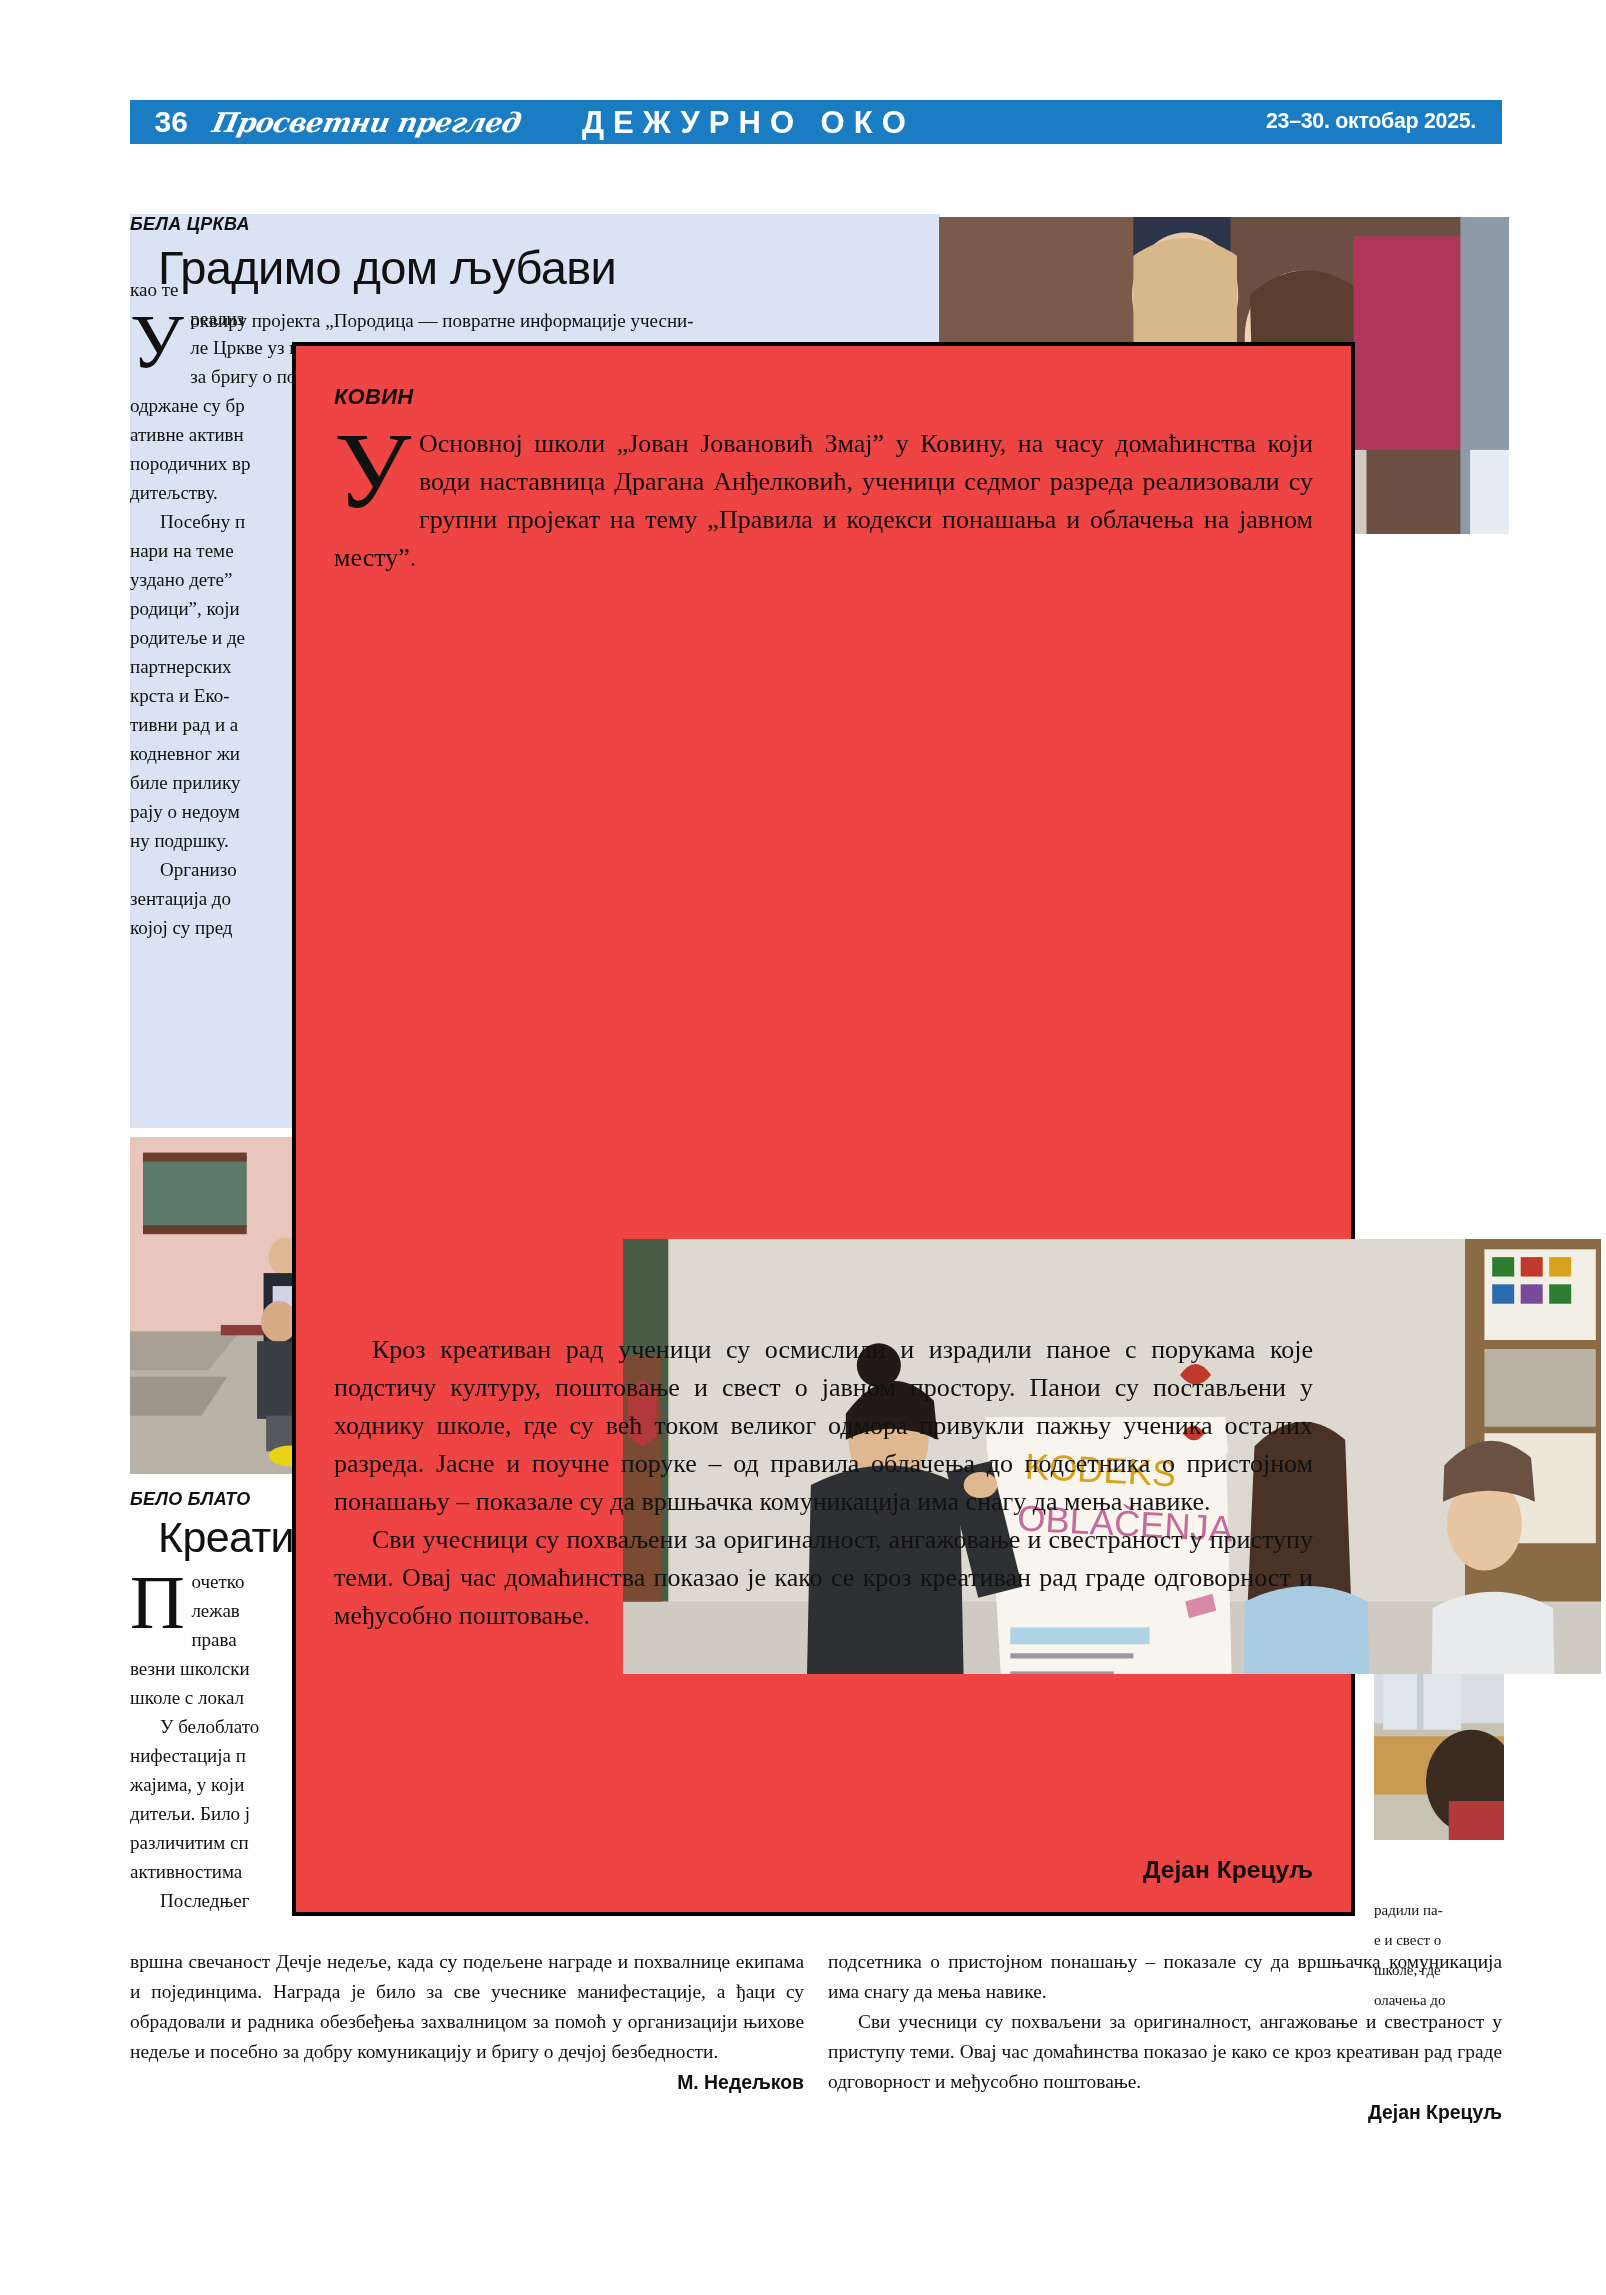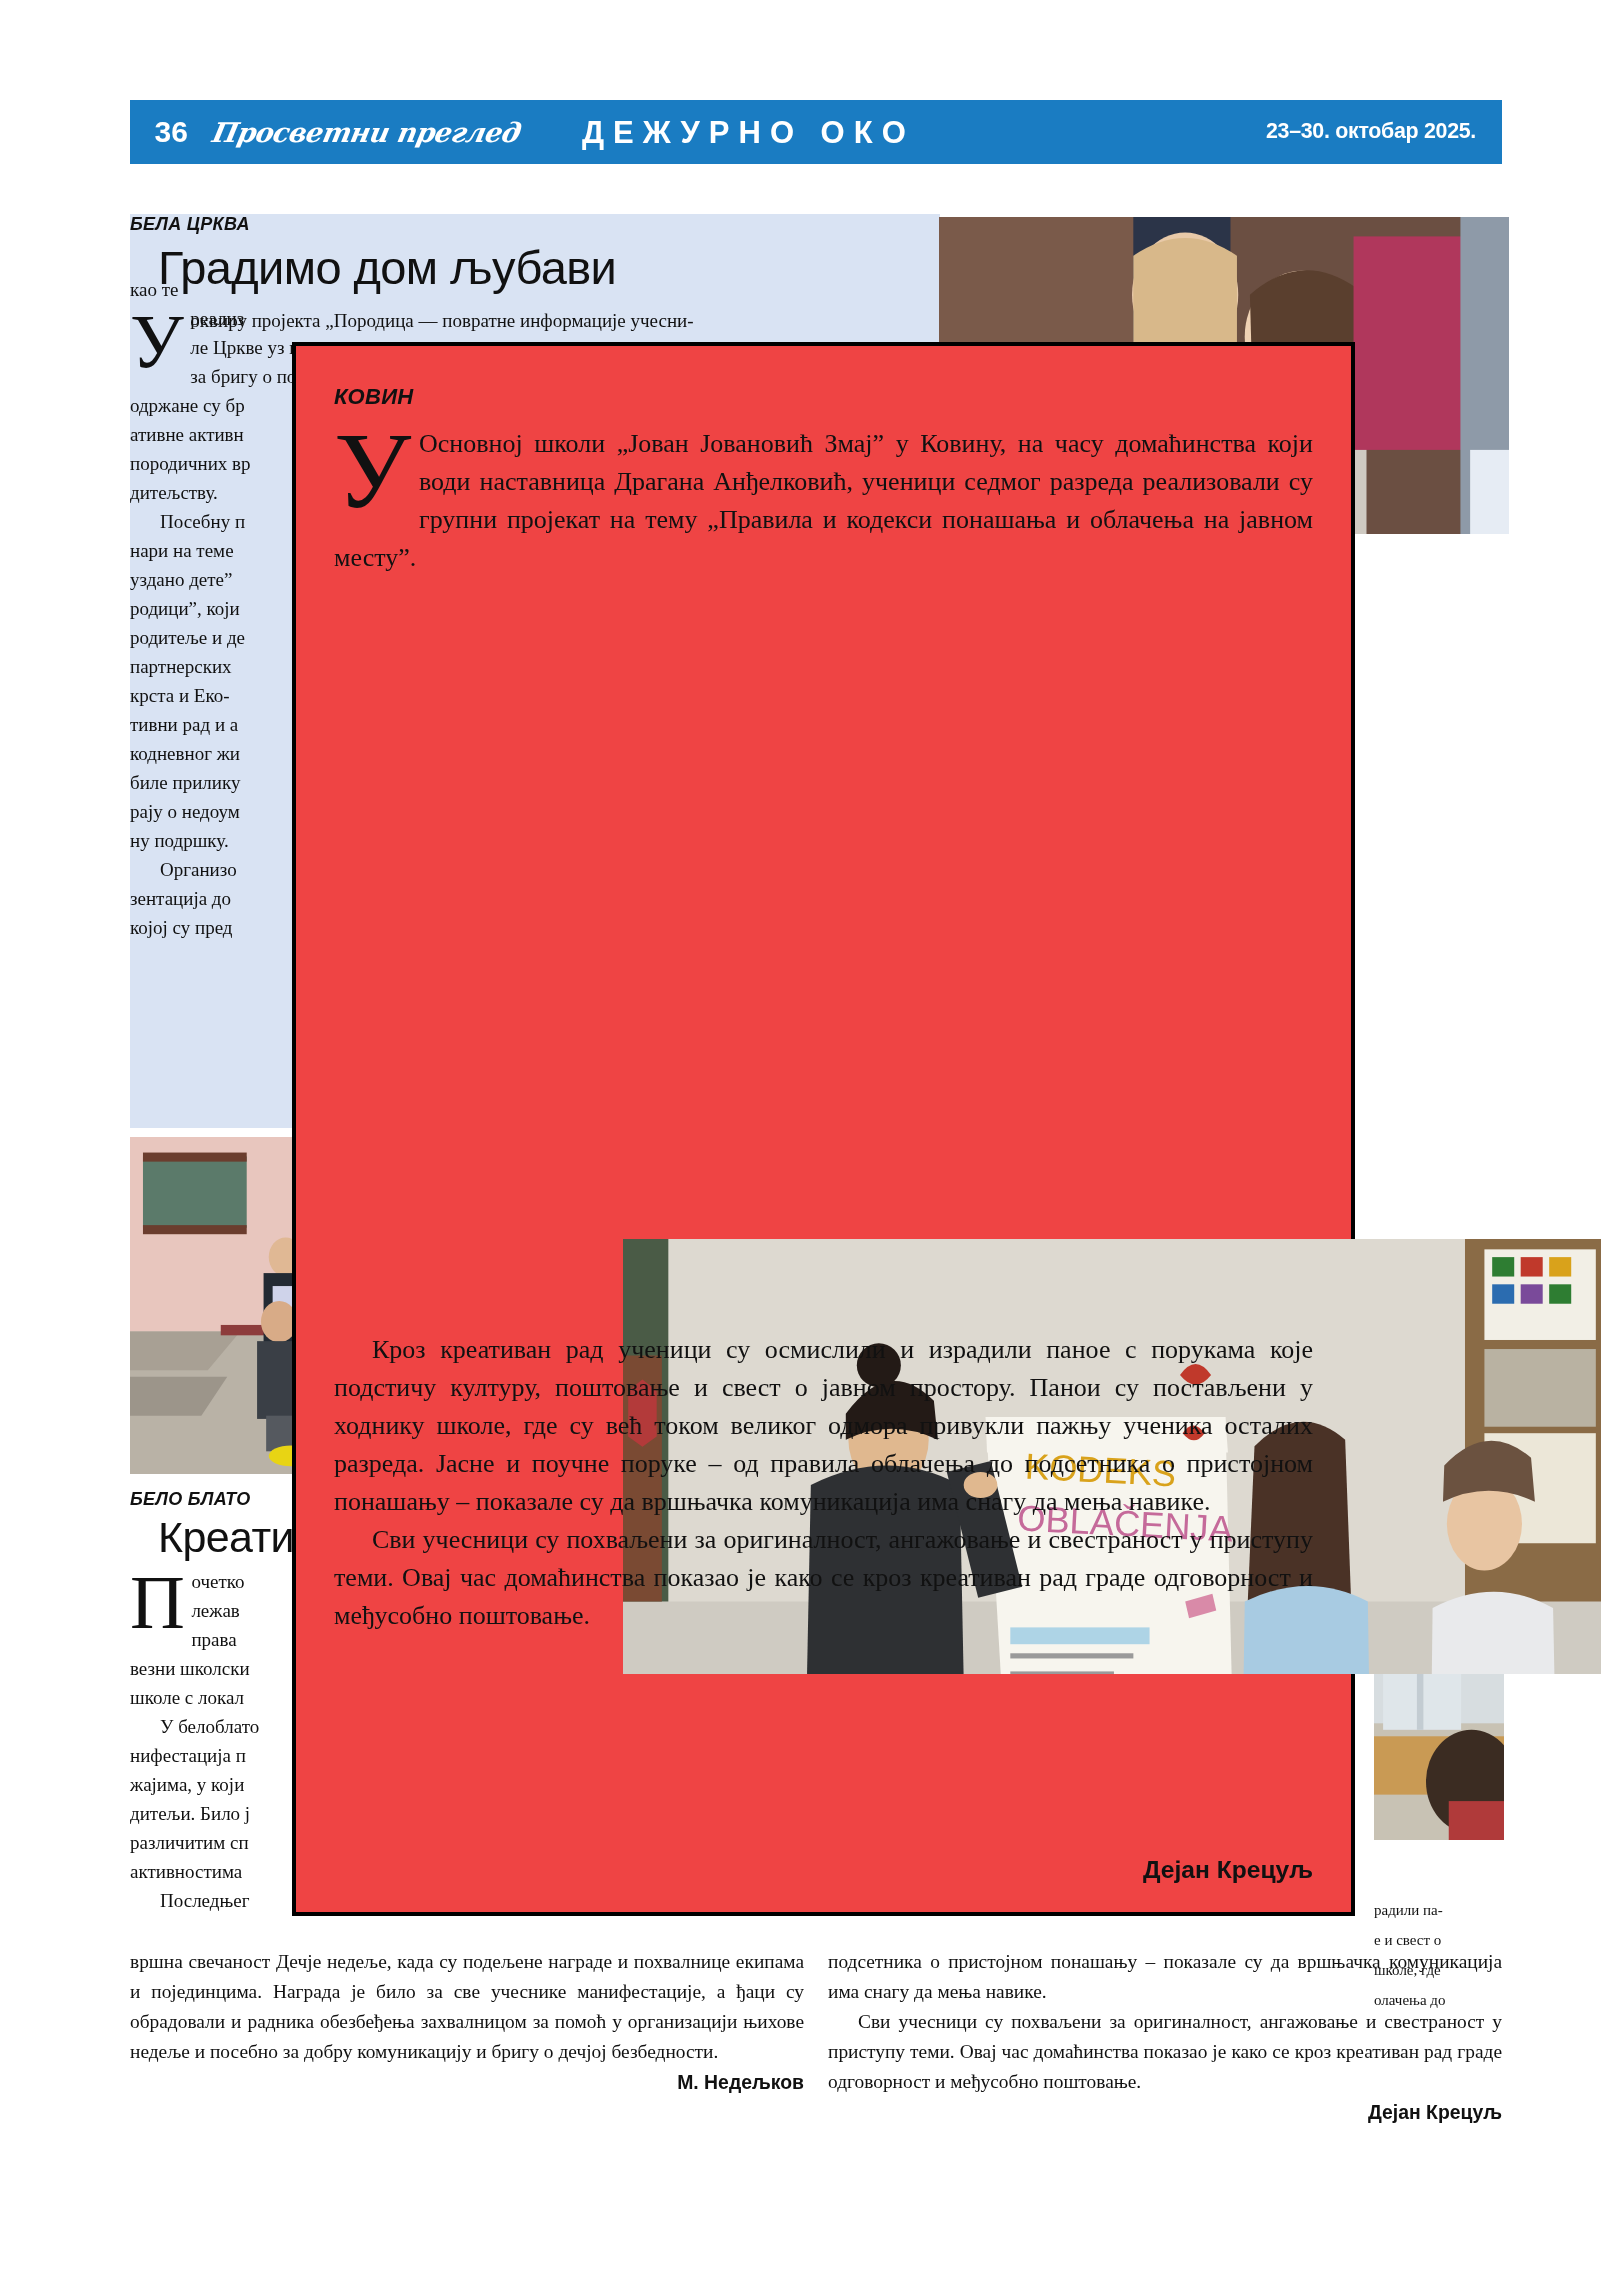--- a/index.html
+++ b/index.html
@@ -7,21 +7,21 @@
     width: 1607px; height: 2295px;
     background: #ffffff;
     font-family: "Liberation Serif", serif;
     overflow: hidden;
   }
   .page { position: relative; width: 1607px; height: 2295px; background:#fff; }
 
   
   .masthead {
     position: absolute; left: 130px; top: 100px;
-    width: 1372px; height: 64px;
+    width: 1372px; height: 44px;
     background: #1a7cc2;
     display: flex; align-items: center;
     color: #ffffff;
     font-family: "Liberation Sans", sans-serif;
   }
   .mast-page-num {
     font-size: 30px; font-weight: 700; letter-spacing: 0px;
     margin-left: 24.6px; line-height: 1;
   }
   .mast-logo {

